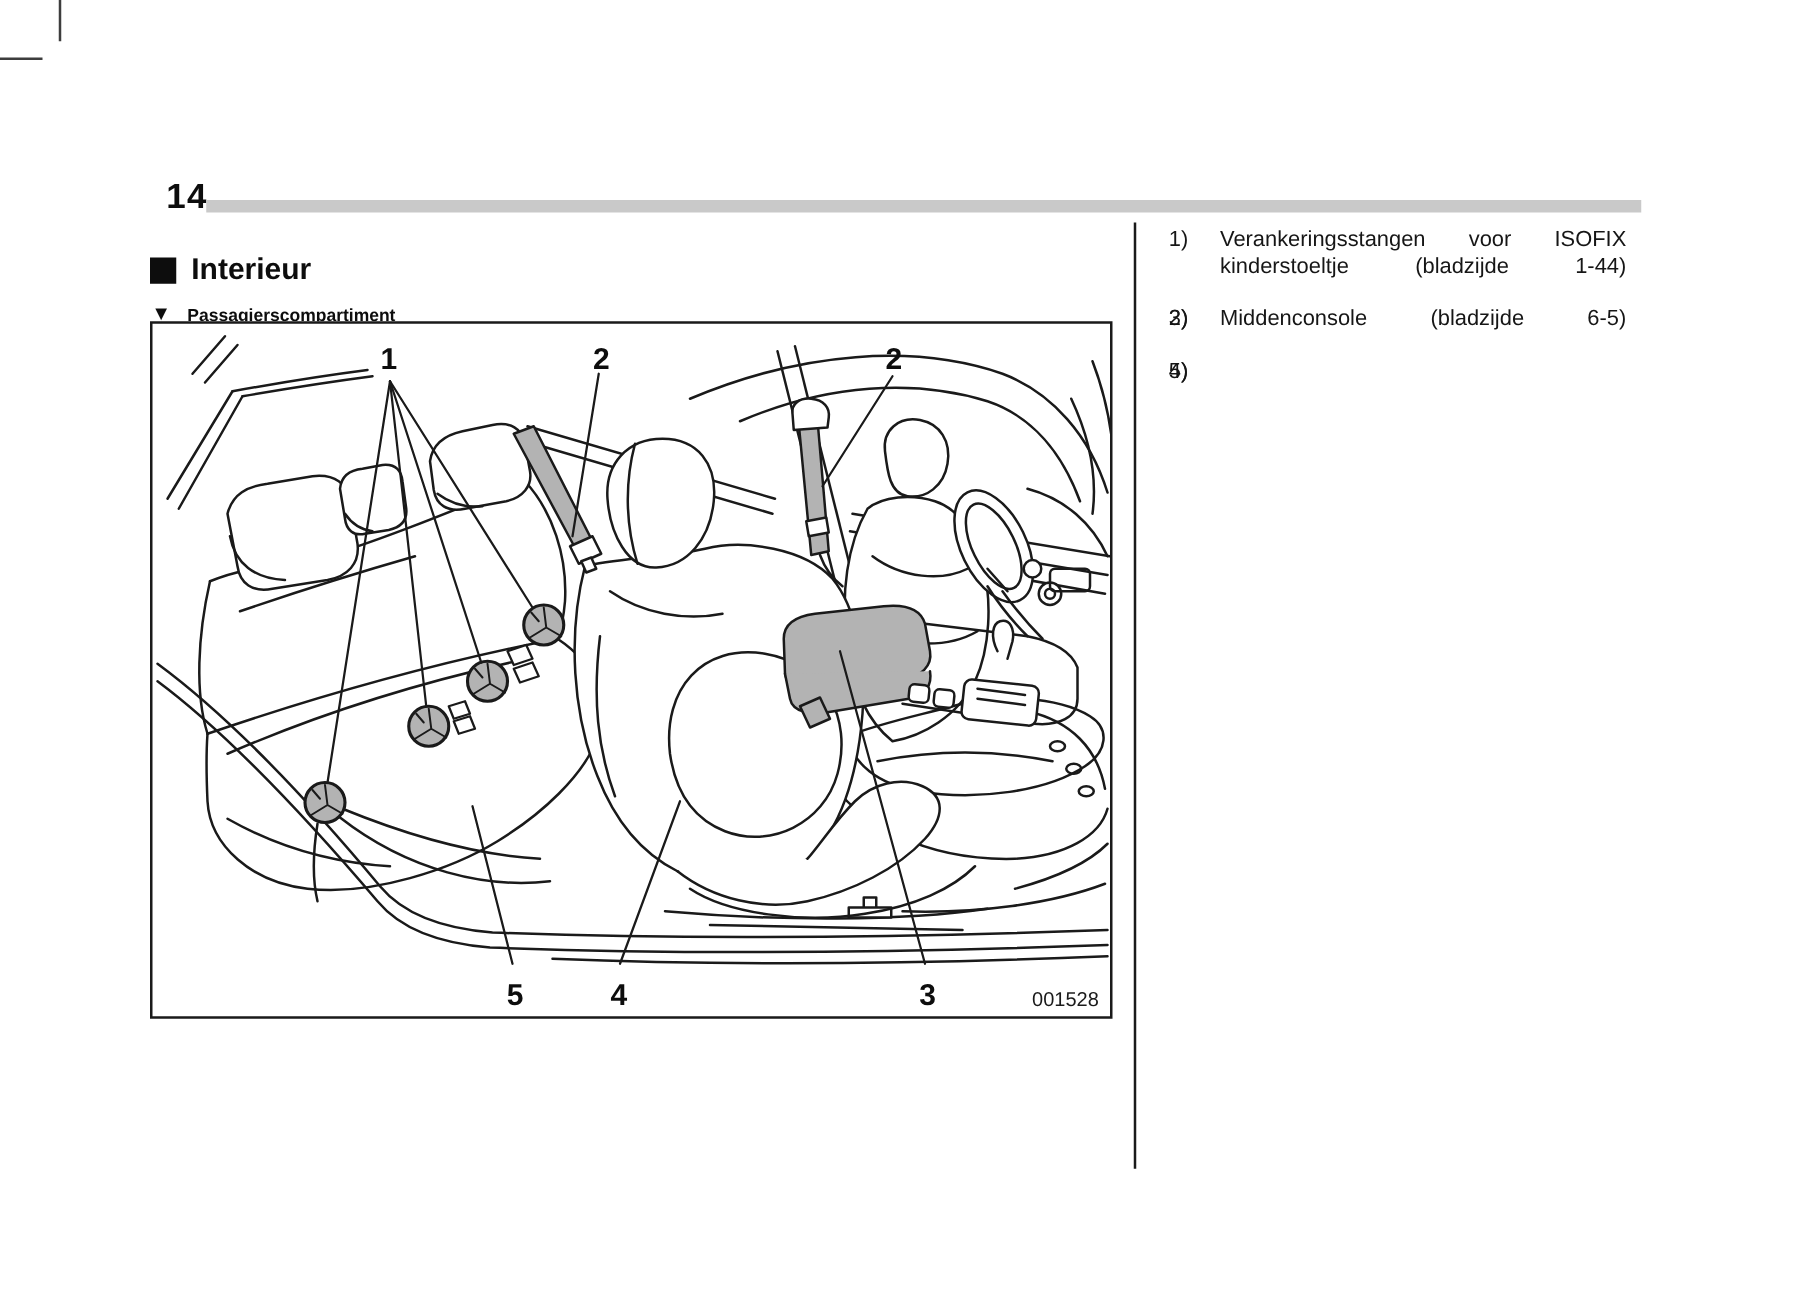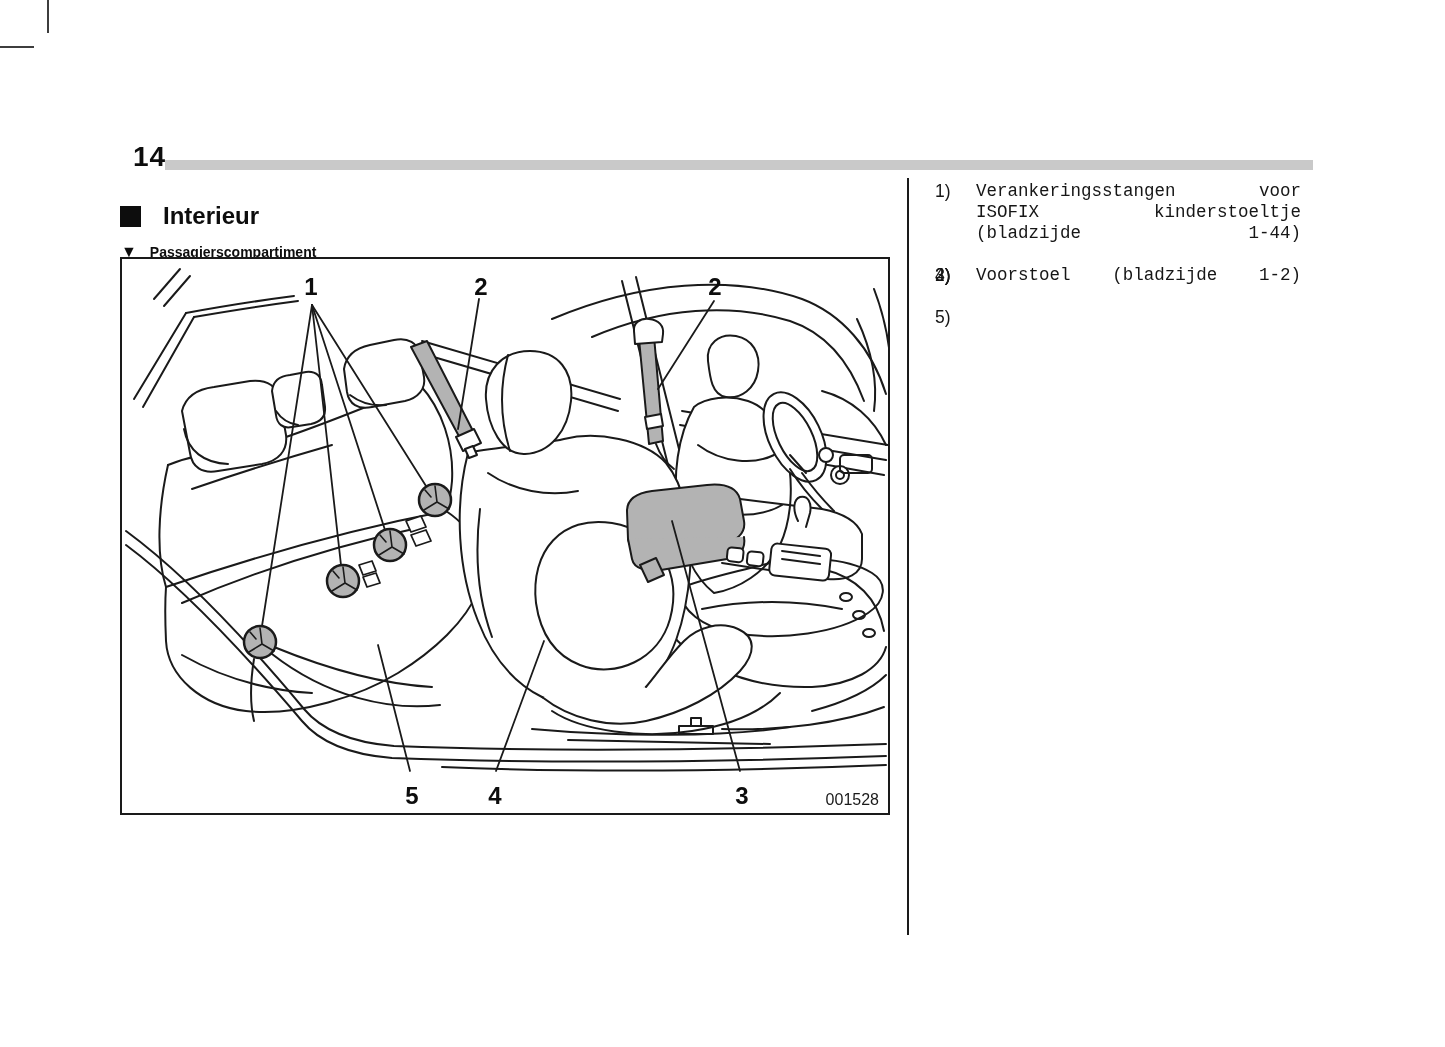--- a/index.html
+++ b/index.html
@@ -9,42 +9,42 @@
     overflow:hidden;
   }
   .crop-mark{position:absolute;background:#3d3d3d;}
   .crop-v{left:47px;top:0;width:2px;height:33px;}
   .crop-h{left:0;top:46px;width:34px;height:2px;}
 
   .pagenum-row{position:absolute;left:133px;top:113px;width:1180px;height:34px;margin-top:28px;}
   .pagenum{position:absolute;left:0;top:0;font-size:28px;font-weight:bold;color:#0d0d0d;letter-spacing:1px;}
   .page-rule{position:absolute;left:32px;top:19px;width:1148px;height:10px;background:#c9c9c9;}
 
-  .section-heading{position:absolute;left:120px;top:181px;display:flex;align-items:center;gap:22px;}
+  .section-heading{position:absolute;left:120px;top:181px;display:flex;align-items:center;gap:12px;}
   .section-square{width:21px;height:21px;background:#0d0d0d;display:inline-block;}
   .section-title{font-size:24px;font-weight:bold;color:#0d0d0d;}
 
   .subsection-heading{position:absolute;left:121px;top:224px;display:flex;align-items:center;gap:13px;}
   .subsection-triangle{font-size:16px;color:#0d0d0d;line-height:1;}
   .subsection-title{font-size:14px;font-weight:bold;color:#0d0d0d;}
 
   .figure-box{
     position:absolute;left:120px;top:257px;width:770px;height:558px;
     border:2px solid #1a1a1a;box-sizing:border-box;background:#fff;
   }
   .figure-box svg{display:block;width:100%;height:100%;}
 
   .column-divider{position:absolute;left:907px;top:178px;width:2px;height:757px;background:#1a1a1a;}
 
   .legend{position:absolute;left:935px;top:181px;width:366px;list-style:none;margin:0;padding:0;}
   .legend li{position:relative;padding-left:41px;font-size:17.5px;line-height:21px;margin:0;}
   .legend li .n{position:absolute;left:0;top:0;}
   .legend li .t{display:block;text-align:justify;}
   .legend li .t::after{content:"";display:inline-block;width:100%;}
-  .legend li:last-child .t, .legend li .t{text-align-last:left;font-family:Liberation Mono, monospace;}
+  .legend li:last-child .t, .legend li .t{text-align-last:left;}
 </style>
 </head>
 <body>
 
 <div class="crop-mark crop-v"></div>
 <div class="crop-mark crop-h"></div>
 
 <header class="pagenum-row">
   <span class="pagenum">14</span>
   <div class="page-rule"></div>
@@ -226,21 +226,21 @@
 <ol class="legend">
   <li>
     <span class="n">1)</span>
     <span class="t">Verankeringsstangen voor ISOFIX kinderstoeltje (bladzijde 1-44)</span>
   </li>
   <li>
     <span class="n">2)</span>
   </li>
   <li>
     <span class="n">3)</span>
+    <span class="t">Middenconsole (bladzijde 6-5)</span>
   </li>
   <li>
     <span class="n">4)</span>
-    <span class="t">Voorstoel (bladzijde 1-2)</span>
   </li>
   <li>
     <span class="n">5)</span>
   </li>
 </ol>
 
 </body></html>

